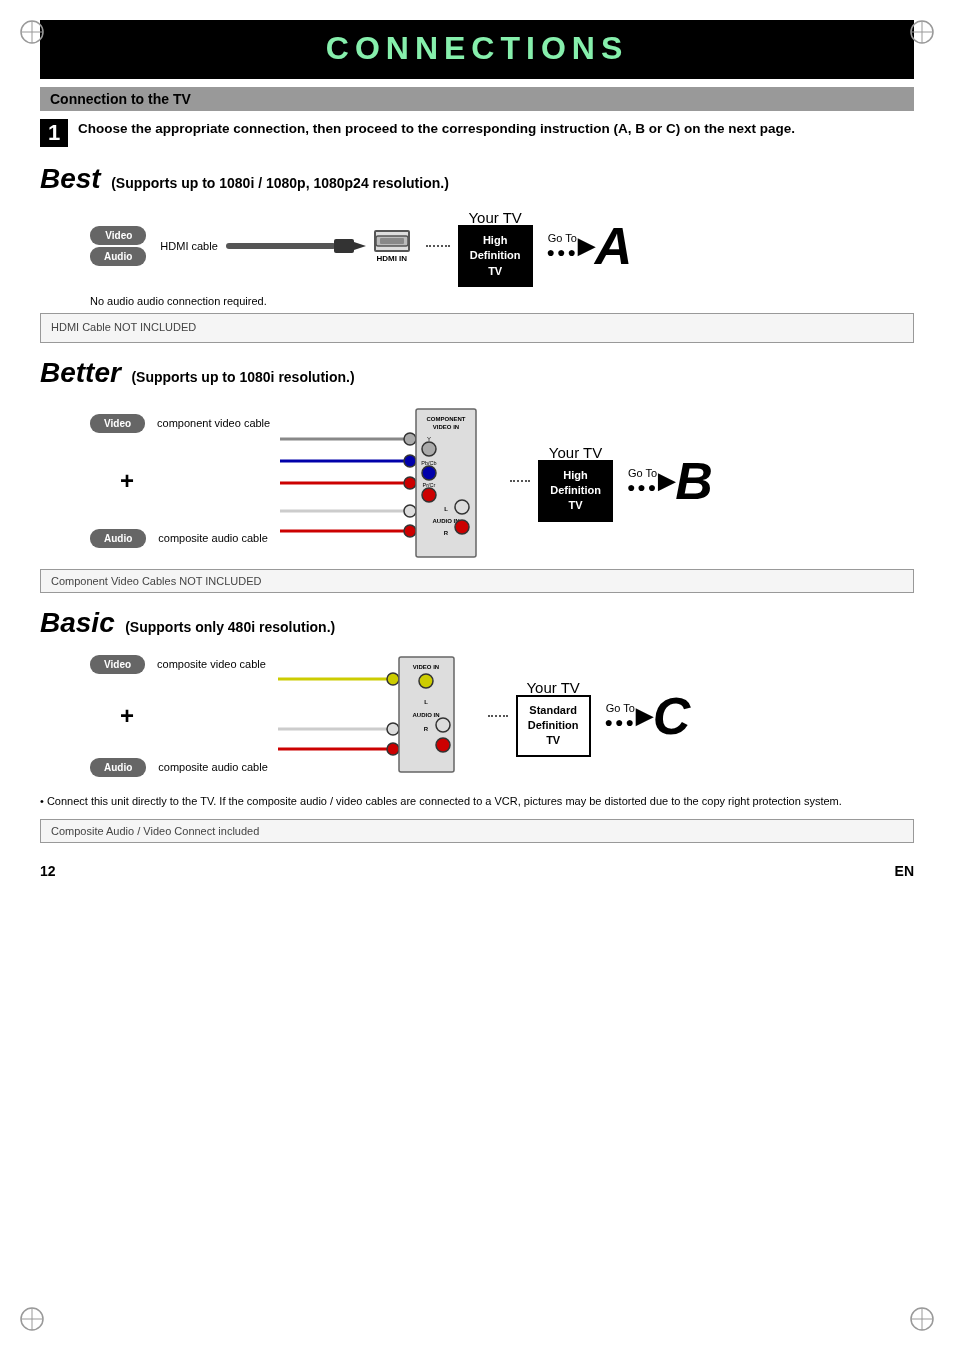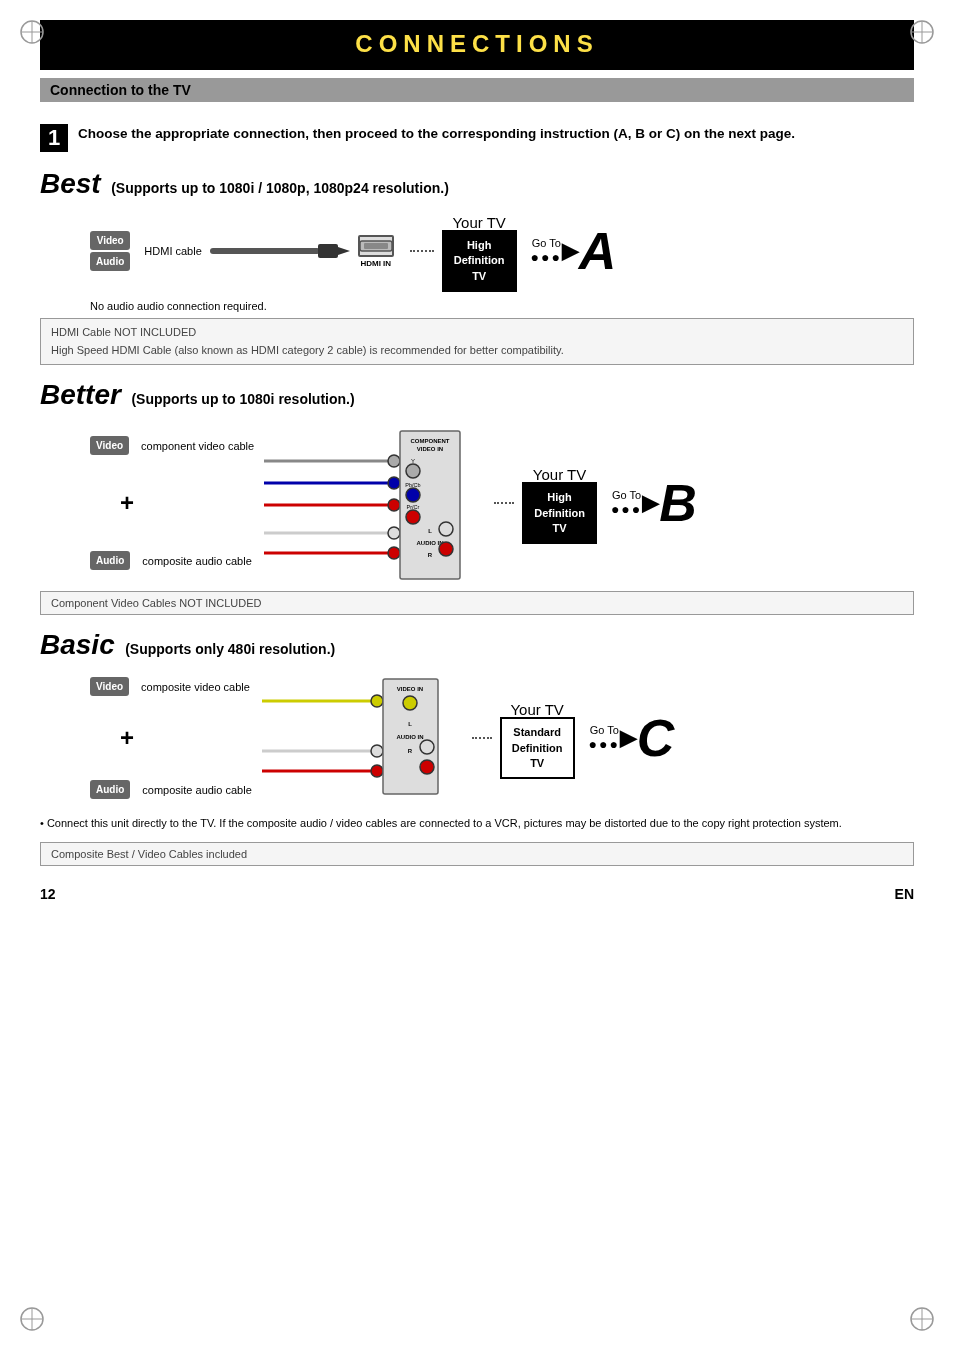--- a/index.html
+++ b/index.html
@@ -27,33 +27,33 @@
     .corner-br { bottom: 18px; right: 18px; }
 
     
     .page-title-bar {
       background: #000;
       text-align: center;
       padding: 10px 0 12px;
       margin-bottom: 8px;
     }
     .page-title-bar h1 {
-      color: #fde047;
-      font-size: 24px;
+      color: #86efac;
+      font-size: 32px;
       font-weight: 900;
       letter-spacing: 6px;
     }
 
     
     .section-header {
       background: #999;
       padding: 4px 10px;
       font-weight: bold;
       font-size: 14px;
-      margin-bottom: 22px;
+      margin-bottom: 8px;
       color: #000;
     }
 
     
     .step-intro {
       display: flex;
       align-items: flex-start;
       margin-bottom: 16px;
       gap: 10px;
     }
@@ -92,23 +92,23 @@
     .quality-row {
       margin-bottom: 8px;
     }
 
     
     .badge {
       background: #666;
       color: #fff;
       font-size: 10px;
       font-weight: bold;
-      padding: 3px 6px;
-      border-radius: 3px;
-      text-align: center;
+      padding: 3px 14px;
+      border-radius: 9px;
+      text-align: right;
       line-height: 1.3;
     }
 
     
     .cable-label {
       font-size: 11px;
       margin-left: 6px;
     }
 
     
@@ -325,21 +325,20 @@
       <span class="goto-letter">A</span>
     </div>
   </div>
 </div>
 
 <p style="font-size:11px; margin: 4px 0 6px 50px;">No audio audio connection required.</p>
 
 <div class="note-box">
   <div style="font-size:11px; line-height:1.6;">
     <div>HDMI Cable NOT INCLUDED</div>
-    <div>High Speed HDMI Cable (also known as HDMI category 2 cable) is recommended for better compatibility.</div>
   </div>
 </div>
 
 <div class="quality-row">
   <span class="quality-heading">Better</span>
   <span class="quality-sub">(Supports up to 1080i resolution.)</span>
 </div>
 
 <div style="margin-left:50px; margin-top:10px; display:flex; align-items:center; gap:10px;">
 
@@ -486,19 +485,19 @@
       </div>
       <span style="font-size:22px;font-weight:bold;">▶</span>
       <span class="goto-letter">C</span>
     </div>
   </div>
 </div>
 
 <p class="bullet-note" style="margin-top:10px;">• Connect this unit directly to the TV. If the composite audio / video cables are connected to a VCR, pictures may be distorted due to the copy right protection system.</p>
 
 <div class="note-box">
-  <span style="font-size:11px;">Composite Best / Video Cables included</span>
+  <span style="font-size:11px;">Composite Audio / Video Connect included</span>
 </div>
 
 <div class="page-footer">
   <span class="page-number">12</span>
   <span class="page-lang">EN</span>
 </div>
 
 </body></html>

